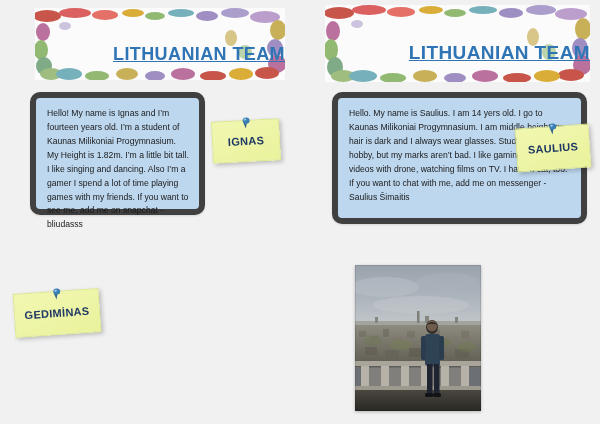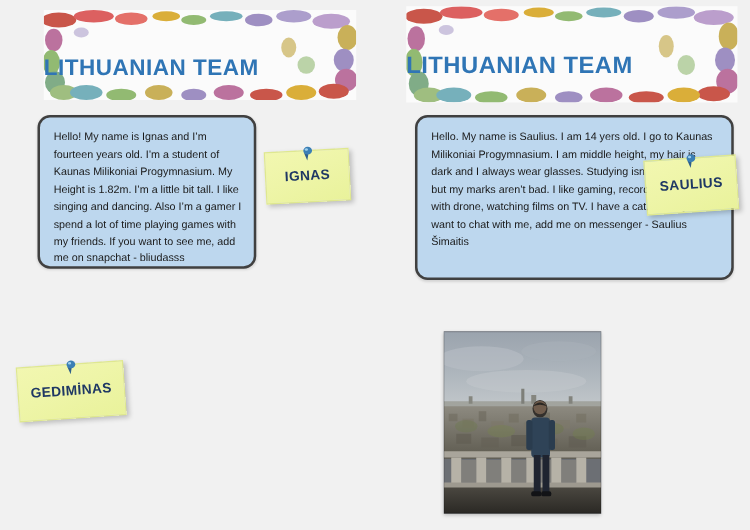--- a/index.html
+++ b/index.html
@@ -34,34 +34,35 @@
   .splatter {
     position: absolute;
     inset: 0;
     pointer-events: none;
   }
 
   .banner-title {
     position: absolute;
     left: 0; right: 0;
     bottom: 14px;
-    text-align: left;
+    text-align: right;
     color: #2f75b5;
     font-weight: 700;
     letter-spacing: 0.4px;
     white-space: nowrap;
+    text-decoration: underline;
   }
   .banner-1 .banner-title { font-size: 18px; bottom: 15px; }
   .banner-2 .banner-title { font-size: 19px; bottom: 18px; }
 
   
   .bubble {
     position: absolute;
     background: #bdd7ee;
-    border: 2px solid #404040;
+    border: 6px solid #404040;
     border-radius: 10px;
     color: #202020;
     box-shadow: 0 1px 2px rgba(0,0,0,0.12);
   }
   .bubble p {
     font-size: 8.6px;
     line-height: 1.62;
     color: #1a1a1a;
   }
 

